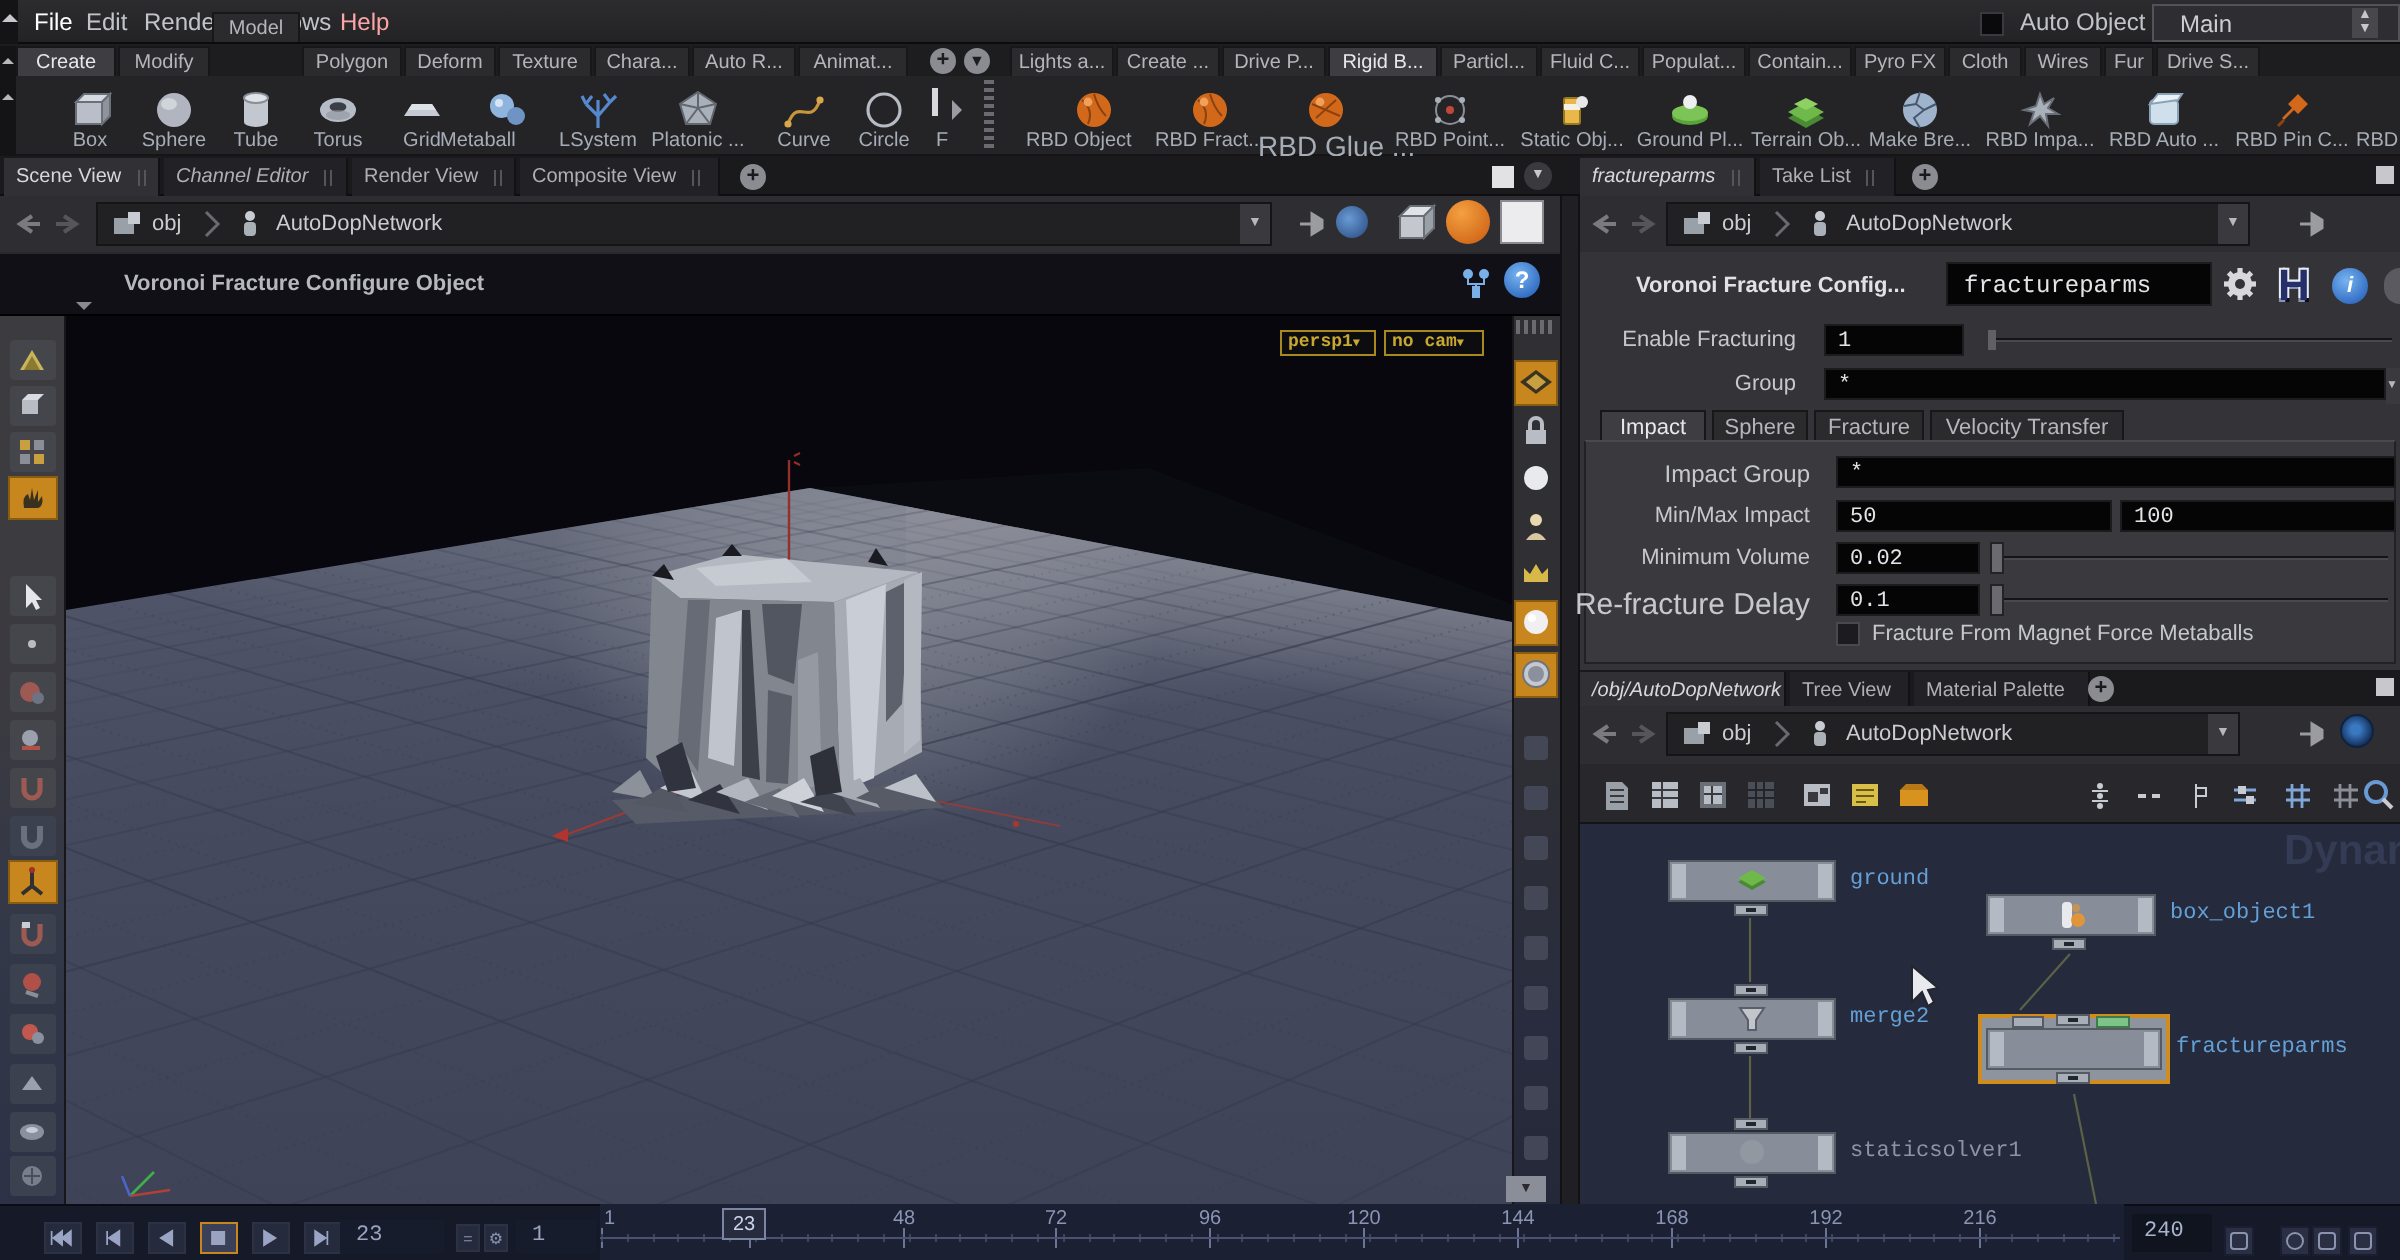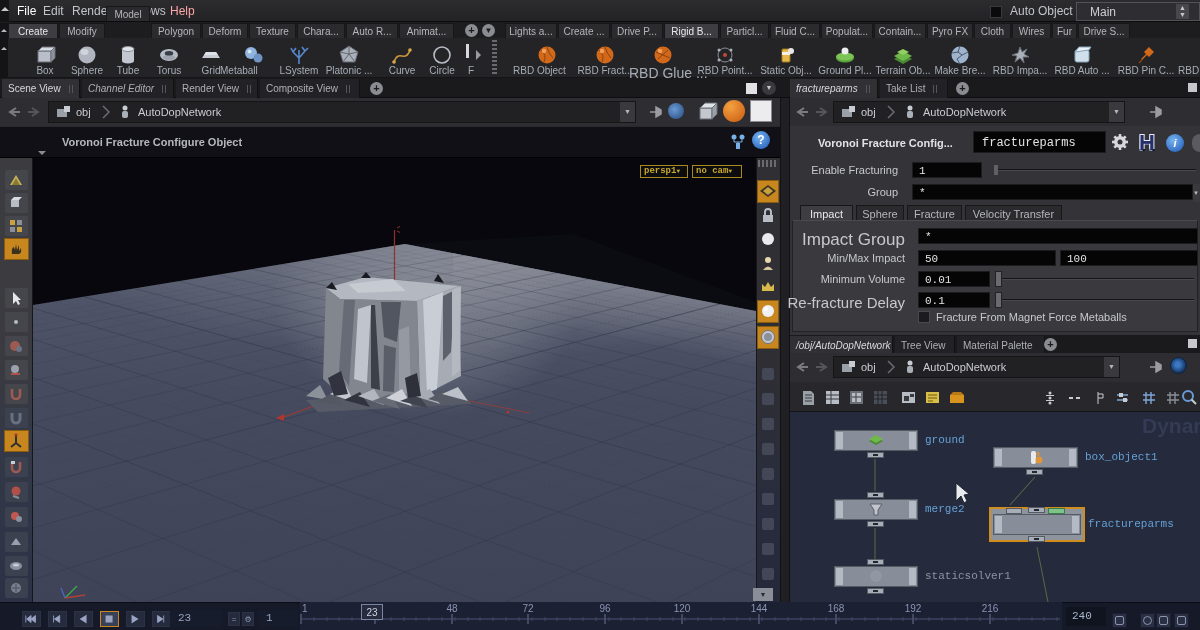--- a/index.html
+++ b/index.html
@@ -555,27 +555,27 @@
 <div class="sgroove" style="left:996px;top:169px;width:200px"></div>
 <div class="scap" style="left:994px;top:165px"></div>
 <div class="lb" style="left:738px;top:186px;width:160px;text-align:right;font-size:11px">Group</div>
 <div class="fld" style="left:912px;top:184px;width:281px;height:16px;font-size:11px;padding-left:6px;line-height:16px">*</div>
 <div class="ab" style="left:1193px;top:184px;width:7px;height:18px;background:#3a3a3e;color:#b8b8bc;font-size:6px;line-height:18px">▼</div>
 <div class="tab on" style="left:800px;top:205px;width:53px;height:16px;font-size:11px">Impact</div>
 <div class="tab" style="left:856px;top:205px;width:48px;height:16px;font-size:11px">Sphere</div>
 <div class="tab" style="left:907px;top:205px;width:55px;height:16px;font-size:11px">Fracture</div>
 <div class="tab" style="left:965px;top:205px;width:97px;height:16px;font-size:11px">Velocity Transfer</div>
 <div class="ab" style="left:792px;top:220px;width:406px;height:112px;background:#3a3a3e;border:1px solid #222226;border-top:1px solid #4a4a4e"></div>
-<div class="lb" style="left:745px;top:230px;width:160px;text-align:right;font-size:17px">Impact Group</div>
+<div class="lb" style="left:745px;top:230px;width:160px;text-align:right;font-size:12px">Impact Group</div>
 <div class="fld" style="left:918px;top:228px;width:280px;height:16px;font-size:11px;padding-left:6px;line-height:16px">*</div>
 <div class="lb" style="left:745px;top:252px;width:160px;text-align:right;font-size:11px">Min/Max Impact</div>
 <div class="fld" style="left:918px;top:250px;width:138px;height:16px;font-size:11px;padding-left:6px;line-height:16px">50</div>
 <div class="fld" style="left:1060px;top:250px;width:138px;height:16px;font-size:11px;padding-left:6px;line-height:16px">100</div>
 <div class="lb" style="left:745px;top:273px;width:160px;text-align:right;font-size:11px">Minimum Volume</div>
-<div class="fld" style="left:918px;top:271px;width:72px;height:16px;font-size:11px;padding-left:6px;line-height:16px">0.01</div>
+<div class="fld" style="left:918px;top:271px;width:72px;height:16px;font-size:11px;padding-left:6px;line-height:16px">0.02</div>
 <div class="sgroove" style="left:998px;top:278px;width:196px"></div>
 <div class="shandle" style="left:995px;top:271px"></div>
 <div class="lb" style="left:745px;top:294px;width:160px;text-align:right;font-size:15px">Re-fracture Delay</div>
 <div class="fld" style="left:918px;top:292px;width:72px;height:16px;font-size:11px;padding-left:6px;line-height:16px">0.1</div>
 <div class="sgroove" style="left:998px;top:299px;width:196px"></div>
 <div class="shandle" style="left:995px;top:292px"></div>
 <div class="ab" style="left:918px;top:311px;width:12px;height:12px;background:#1c1c20;border:1px solid #4a4a4e"></div>
 <div class="lb" style="left:936px;top:311px;width:260px;text-align:left;font-size:11px">Fracture From Magnet Force Metaballs</div>
 <div class="ab" style="left:790px;top:335px;width:410px;height:18px;background:#1a1a1d"></div>
 <div class="ptab on" style="left:790px;top:336px;width:103px;height:19px;font-style:italic;">/obj/AutoDopNetwork<span class="grip" style="margin-left:8px"></span></div>

